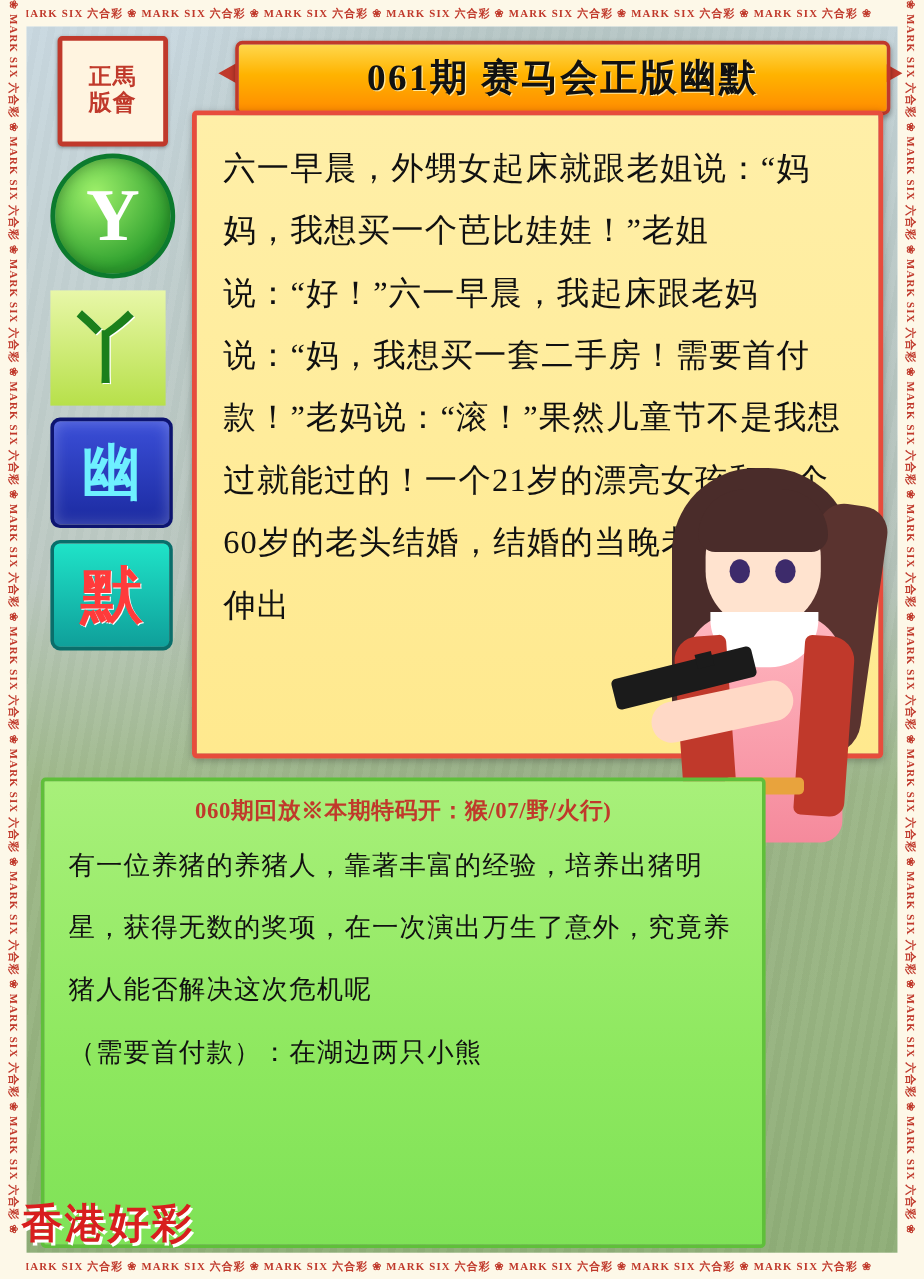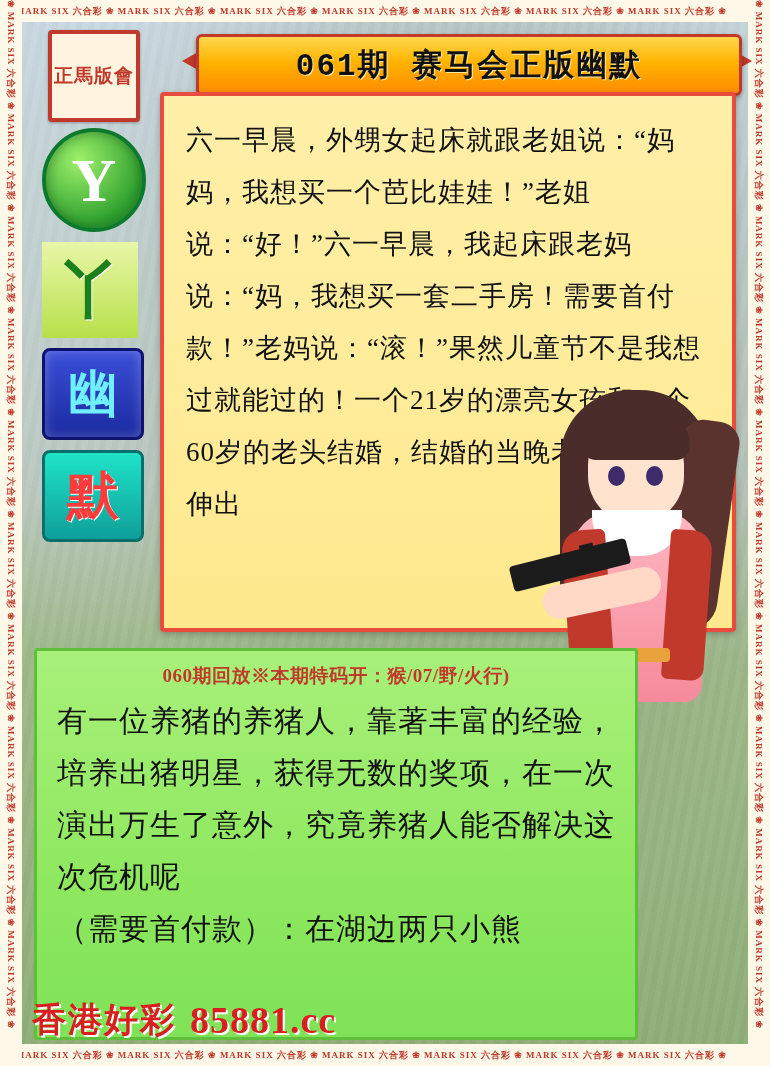--- a/index.html
+++ b/index.html
@@ -47,36 +47,36 @@
   }
   
   .title-banner{
     position:absolute;left:196px;top:34px;width:540px;height:56px;
     background:linear-gradient(180deg,#ffd84d 0%, #ffb300 45%, #ff8c00 100%);
     border:3px solid #c0392b;border-radius:6px;
     box-shadow:0 2px 4px rgba(0,0,0,.35);
     display:flex;align-items:center;justify-content:center;
   }
   .title-text{
-    font-family:Liberation Mono, monospace;
+    font-family:Liberation Serif, serif;
     font-size:31px;font-weight:bold;color:#111;
     letter-spacing:2px;
     text-shadow:1px 1px 0 #ffe9a0;
   }
   .banner-tail{
     position:absolute;top:52px;width:0;height:0;
     border-top:9px solid transparent;border-bottom:9px solid transparent;
   }
   .banner-tail.l{left:182px;border-right:16px solid #c0392b;}
   .banner-tail.r{right:18px;border-left:16px solid #c0392b;}
   
   .stamp{
     position:absolute;left:48px;top:30px;width:84px;height:84px;
     background:#fff4e0;border:4px solid #c0392b;border-radius:4px;
-    display:flex;flex-direction:row;align-items:center;justify-content:center;
+    display:flex;flex-direction:column;align-items:center;justify-content:center;
     box-shadow:0 1px 3px rgba(0,0,0,.3);
   }
   .stamp span{
     font-family:"Liberation Serif",serif;color:#c0392b;
     font-size:19px;font-weight:bold;line-height:22px;letter-spacing:1px;
   }
   .icon-col{position:absolute;left:42px;top:128px;width:96px;}
   .icon-box{
     width:96px;height:106px;margin-bottom:10px;
     display:flex;align-items:center;justify-content:center;
@@ -130,42 +130,42 @@
     overflow:hidden;
   }
   .green-head{
     font-family:"Liberation Serif",serif;
     font-size:19px;color:#c0392b;font-weight:bold;
     text-align:center;margin:0 0 6px 0;letter-spacing:.5px;
   }
   .card-green p.body{
     margin:0;
     font-family:"Liberation Serif","DejaVu Serif",serif;
-    font-size:30px;line-height:52px;color:#111;letter-spacing:1px;
+    font-size:22px;line-height:52px;color:#111;letter-spacing:1px;
   }
   
   .girl{position:absolute;left:520px;top:380px;width:230px;height:330px;}
   .g-hair-back{position:absolute;left:40px;top:10px;width:150px;height:250px;background:#4a2c2a;border-radius:70px 70px 50px 50px;}
   .g-pony{position:absolute;left:150px;top:40px;width:58px;height:210px;background:#5a332f;border-radius:30px 30px 40px 40px;transform:rotate(8deg);}
   .g-face{position:absolute;left:68px;top:40px;width:96px;height:104px;background:#ffe3cf;border-radius:48px 48px 52px 52px;}
   .g-fringe{position:absolute;left:62px;top:28px;width:108px;height:52px;background:#4a2c2a;border-radius:54px 54px 20px 20px;}
   .g-eye{position:absolute;top:86px;width:17px;height:20px;background:#3d2b6b;border-radius:50%;}
   .g-eye.l{left:88px;} .g-eye.r{left:126px;}
   .g-body{position:absolute;left:52px;top:132px;width:130px;height:190px;background:linear-gradient(180deg,#ffb7c0,#f58a9c);border-radius:40px 40px 18px 18px;}
   .g-collar{position:absolute;left:72px;top:130px;width:90px;height:46px;background:#fff;border-radius:0 0 40px 40px;}
   .g-vest{position:absolute;left:46px;top:150px;width:44px;height:150px;background:#c0392b;border-radius:20px 6px 6px 12px;transform:rotate(-4deg);}
   .g-vest2{position:absolute;left:146px;top:150px;width:42px;height:150px;background:#c0392b;border-radius:6px 20px 12px 6px;transform:rotate(4deg);}
   .g-arm{position:absolute;left:22px;top:196px;width:120px;height:34px;background:#ffd9c6;border-radius:18px;transform:rotate(-12deg);}
   .g-gun{position:absolute;left:-10px;top:172px;width:120px;height:26px;background:#1b1b1b;border-radius:4px;transform:rotate(-14deg);}
   .g-gunsight{position:absolute;left:60px;top:164px;width:14px;height:12px;background:#1b1b1b;transform:rotate(-14deg);}
   .g-belt{position:absolute;left:84px;top:268px;width:66px;height:14px;background:#e8a33d;border-radius:4px;}
   
   .footer-url{
-    position:absolute;left:32px;bottom:24px;width:718px;height:44px;
-    display:flex;align-items:center;gap:14px;
+    position:absolute;left:18px;bottom:24px;width:718px;height:44px;
+    display:flex;align-items:center;gap:28px;
   }
   .foot-cn{
     font-family:"Liberation Serif",serif;font-size:34px;font-weight:bold;
     color:#d81e1e;text-shadow:2px 2px 0 #fff;letter-spacing:2px;
   }
   .foot-en{
     font-family:"Liberation Serif",serif;font-size:38px;font-weight:bold;
     color:#d81e1e;text-shadow:2px 2px 0 #fff;letter-spacing:1px;
   }
 </style>
@@ -228,15 +228,14 @@
   </div>
 
   <div class="card-green">
     <div class="green-head">060期回放※本期特码开：猴/07/野/火行)</div>
     <p class="body">有一位养猪的养猪人，靠著丰富的经验，培养出猪明星，获得无数的奖项，在一次演出万生了意外，究竟养猪人能否解决这次危机呢</p>
     <p class="body">（需要首付款）：在湖边两只小熊</p>
   </div>
 
   <div class="footer-url">
     <span class="foot-cn">香港好彩</span>
-    <span class="foot-en">85881.cc</span>
   </div>
 </div>
 
 </body></html>

